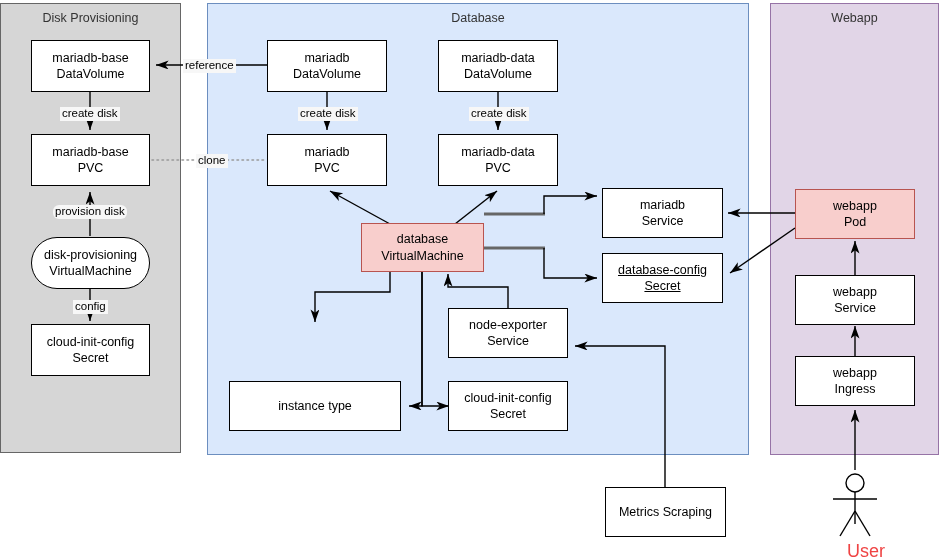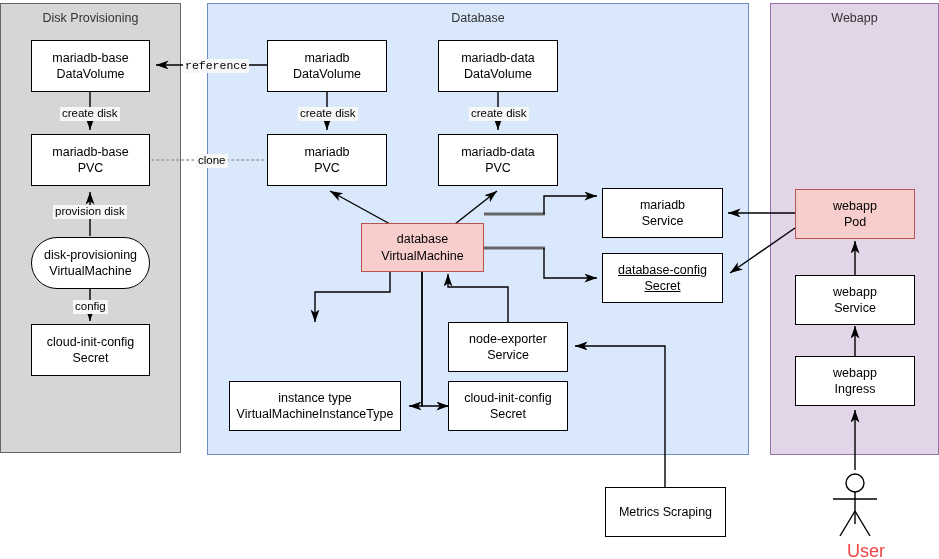--- a/index.html
+++ b/index.html
@@ -199,24 +199,23 @@
   </div>
 
   <div class="node accent" style="left:361px;top:223px;width:123px;height:49px;">
     <span class="l1">database</span>
     <span class="l2">VirtualMachine</span>
   </div>
 
 
   <div class="node" style="left:229px;top:381px;width:172px;height:50px;">
     <span class="l1">instance type</span>
-    <span class="l2">VirtualMachineInstanceType</span>
-  </div>
-
-  <div class="node" style="left:448px;top:322px;width:120px;height:50px;">
+  </div>
+
+  <div class="node" style="left:448px;top:308px;width:120px;height:50px;">
     <span class="l1">node-exporter</span>
     <span class="l2">Service</span>
   </div>
 
   <div class="node" style="left:448px;top:381px;width:120px;height:50px;">
     <span class="l1">cloud-init-config</span>
     <span class="l2">Secret</span>
   </div>
 
   <div class="node" style="left:602px;top:188px;width:121px;height:50px;">
@@ -241,23 +240,23 @@
 
   <div class="node" style="left:795px;top:356px;width:120px;height:50px;">
     <span class="l1">webapp</span>
     <span class="l2">Ingress</span>
   </div>
 
   <div class="node" style="left:605px;top:487px;width:121px;height:50px;">
     <span class="l1">Metrics Scraping</span>
   </div>
 
-  <div class="edge-label" style="left:183px;top:59px;font-family:Liberation Mono, monospace;">reference</div>
+  <div class="edge-label" style="left:183px;top:59px;">reference</div>
   <div class="edge-label" style="left:60px;top:107px;">create disk</div>
-  <div class="edge-label" style="left:53px;top:205px;">provision disk</div>
+  <div class="edge-label" style="left:53px;top:205px;border-radius:6px;">provision disk</div>
   <div class="edge-label" style="left:73px;top:300px;">config</div>
   <div class="edge-label" style="left:196px;top:154px;">clone</div>
   <div class="edge-label" style="left:298px;top:107px;">create disk</div>
   <div class="edge-label" style="left:469px;top:107px;">create disk</div>
 
   <div class="actor-label" style="left:825px;top:541px;width:60px;">User</div>
 
 </div>
 
 </body></html>

